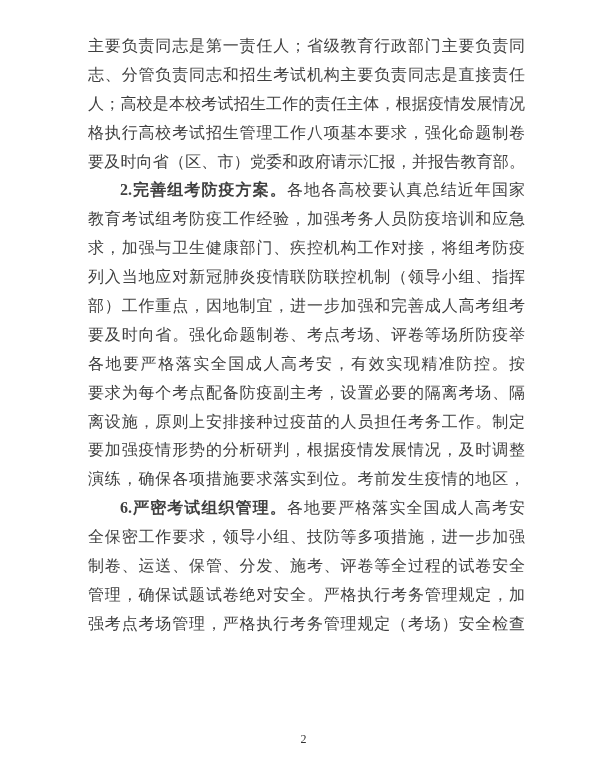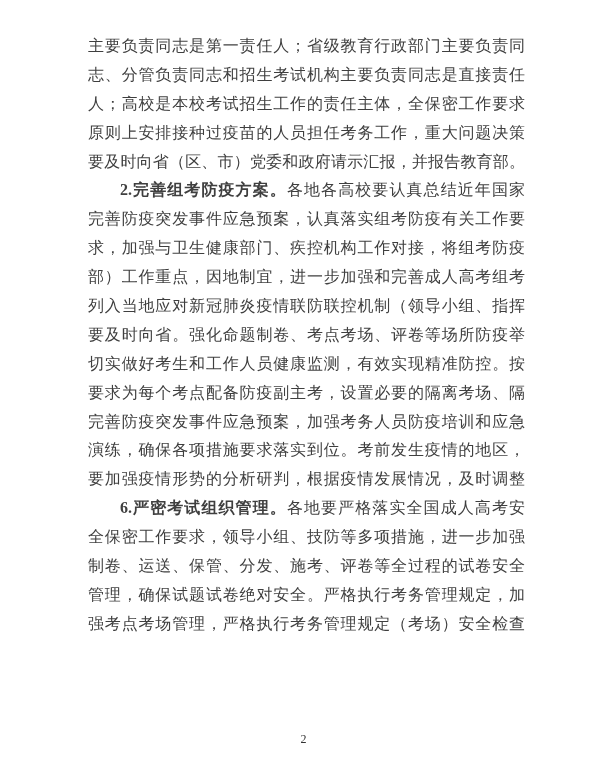--- a/index.html
+++ b/index.html
@@ -55,36 +55,36 @@
   }
 </style>
 </head>
 <body>
 
 <div class="page">
   <div class="doc-body">
       <div class="paragraph">
         <div class="line">主要负责同志是第一责任人；省级教育行政部门主要负责同</div>
         <div class="line">志、分管负责同志和招生考试机构主要负责同志是直接责任</div>
-        <div class="line">人；高校是本校考试招生工作的责任主体，全保密工作要求</div>
-        <div class="line">原则上安排接种过疫苗的人员担任考务工作，重大问题决策</div>
+        <div class="line">人；高校是本校考试招生工作的责任主体，根据疫情发展情况</div>
+        <div class="line">格执行高校考试招生管理工作八项基本要求，强化命题制卷</div>
         <div class="line">要及时向省（区、市）党委和政府请示汇报，并报告教育部。</div>
       </div>
       <div class="paragraph">
         <div class="line indent"><span class="heading-bold">2.完善组考防疫方案。</span>各地各高校要认真总结近年国家</div>
-        <div class="line">完善防疫突发事件应急预案，认真落实组考防疫有关工作要</div>
+        <div class="line">教育考试组考防疫工作经验，加强考务人员防疫培训和应急</div>
         <div class="line">求，加强与卫生健康部门、疾控机构工作对接，将组考防疫</div>
+        <div class="line">列入当地应对新冠肺炎疫情联防联控机制（领导小组、指挥</div>
         <div class="line">部）工作重点，因地制宜，进一步加强和完善成人高考组考</div>
-        <div class="line">列入当地应对新冠肺炎疫情联防联控机制（领导小组、指挥</div>
         <div class="line">要及时向省。强化命题制卷、考点考场、评卷等场所防疫举措，</div>
-        <div class="line">切实做好考生和工作人员健康监测，有效实现精准防控。按</div>
+        <div class="line">各地要严格落实全国成人高考安，有效实现精准防控。按</div>
         <div class="line">要求为每个考点配备防疫副主考，设置必要的隔离考场、隔</div>
-        <div class="line">完善防疫突发事件应急预案，加强考务人员防疫培训和应急</div>
+        <div class="line">离设施，原则上安排接种过疫苗的人员担任考务工作。制定</div>
+        <div class="line">要加强疫情形势的分析研判，根据疫情发展情况，及时调整</div>
         <div class="line">演练，确保各项措施要求落实到位。考前发生疫情的地区，</div>
-        <div class="line">要加强疫情形势的分析研判，根据疫情发展情况，及时调整</div>
       </div>
       <div class="paragraph">
         <div class="line indent"><span class="heading-bold">6.严密考试组织管理。</span>各地要严格落实全国成人高考安</div>
         <div class="line">全保密工作要求，领导小组、技防等多项措施，进一步加强</div>
         <div class="line">制卷、运送、保管、分发、施考、评卷等全过程的试卷安全</div>
         <div class="line">管理，确保试题试卷绝对安全。严格执行考务管理规定，加</div>
         <div class="line">强考点考场管理，严格执行考务管理规定（考场）安全检查</div>
       </div>
     </div>
   <div class="page-number">2</div>

